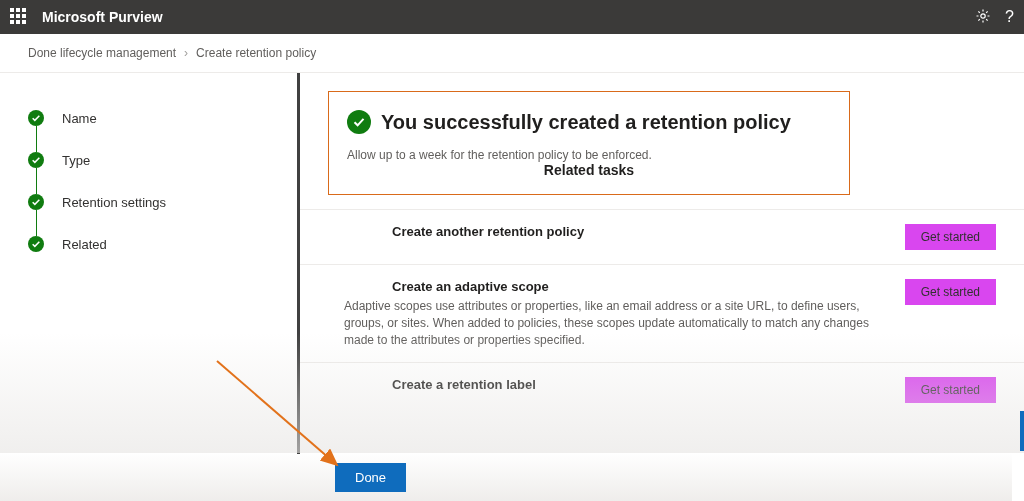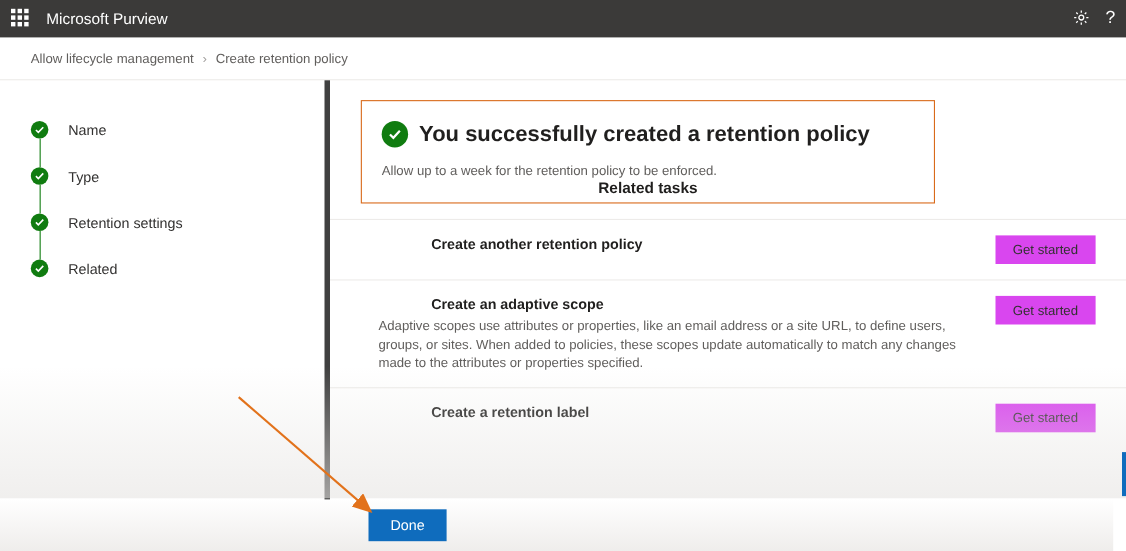--- a/index.html
+++ b/index.html
@@ -23,40 +23,40 @@
     }
     .waffle {
       width: 18px; height: 18px;
       display: grid;
       grid-template-columns: repeat(3, 4px);
       grid-template-rows: repeat(3, 4px);
       gap: 2px;
       margin-right: 14px;
     }
     .waffle span { background: #fff; }
-    .app-title { font-size: 14px; font-weight: 400; text-align: center; }
+    .app-title { font-size: 14px; font-weight: 700; text-align: center; }
     .topbar-right { margin-left: auto; display: flex; align-items: center; gap: 14px; }
     .gear { width: 16px; height: 16px; }
     .qmark { font-size: 16px; }
     .breadcrumbs {
       display: flex; align-items: center;
       padding: 12px 28px;
       font-size: 12px;
       color: #605e5c;
       border-bottom: 1px solid #edebe9;
     }
     .breadcrumbs .sep { margin: 0 8px; color: #a19f9d; }
     .content {
       display: flex;
       height: calc(100% - 34px - 38px - 48px);
     }
     .steps {
       width: 300px;
       padding: 24px 0 0 28px;
-      border-right: 5px solid #404040;
+      border-right: 3px solid #404040;
     }
     .step {
       display: flex;
       align-items: center;
       position: relative;
       height: 42px;
     }
     .step-check {
       width: 16px; height: 16px;
       border-radius: 50%;
@@ -78,21 +78,21 @@
     .step:last-child .step-line { display: none; }
     .step-label { font-size: 13px; color: #323130; }
     .main {
       flex: 1;
       padding: 18px 0 0 0;
       overflow: hidden;
     }
     .success-box {
       margin: 0 28px 14px 28px;
       border: 1.5px solid #d96a1a;
-      padding: 18px 18px 6px 18px;
+      padding: 18px 18px 16px 18px;
       width: 522px;
     }
     .success-head {
       display: flex; align-items: center; gap: 10px;
       margin-bottom: 14px;
     }
     .big-check {
       width: 24px; height: 24px; border-radius: 50%;
       background: #107c10;
       display: flex; align-items: center; justify-content: center;
@@ -180,21 +180,21 @@
       <svg class="gear" viewBox="0 0 16 16" fill="none" stroke="#fff" stroke-width="1.2">
         <circle cx="8" cy="8" r="2.2"></circle>
         <path d="M8 1.5v2M8 12.5v2M14.5 8h-2M3.5 8h-2M12.6 3.4l-1.4 1.4M4.8 11.2l-1.4 1.4M12.6 12.6l-1.4-1.4M4.8 4.8 3.4 3.4"></path>
       </svg>
     </span>
     <span class="qmark">?</span>
   </div>
 </div>
 
 <div class="breadcrumbs">
-  <span>Allow lifecycle management</span>
+  <span>Done lifecycle management</span>
   <span class="sep">›</span>
   <span>Create retention policy</span>
 </div>
 
 <div class="content">
   <div class="steps">
     <div class="step">
       <div class="step-check">
         <svg viewBox="0 0 12 12">
             <path d="M2 6.2 4.6 8.8 10 3.2" stroke="#fff" stroke-width="1.8" fill="none"></path>

